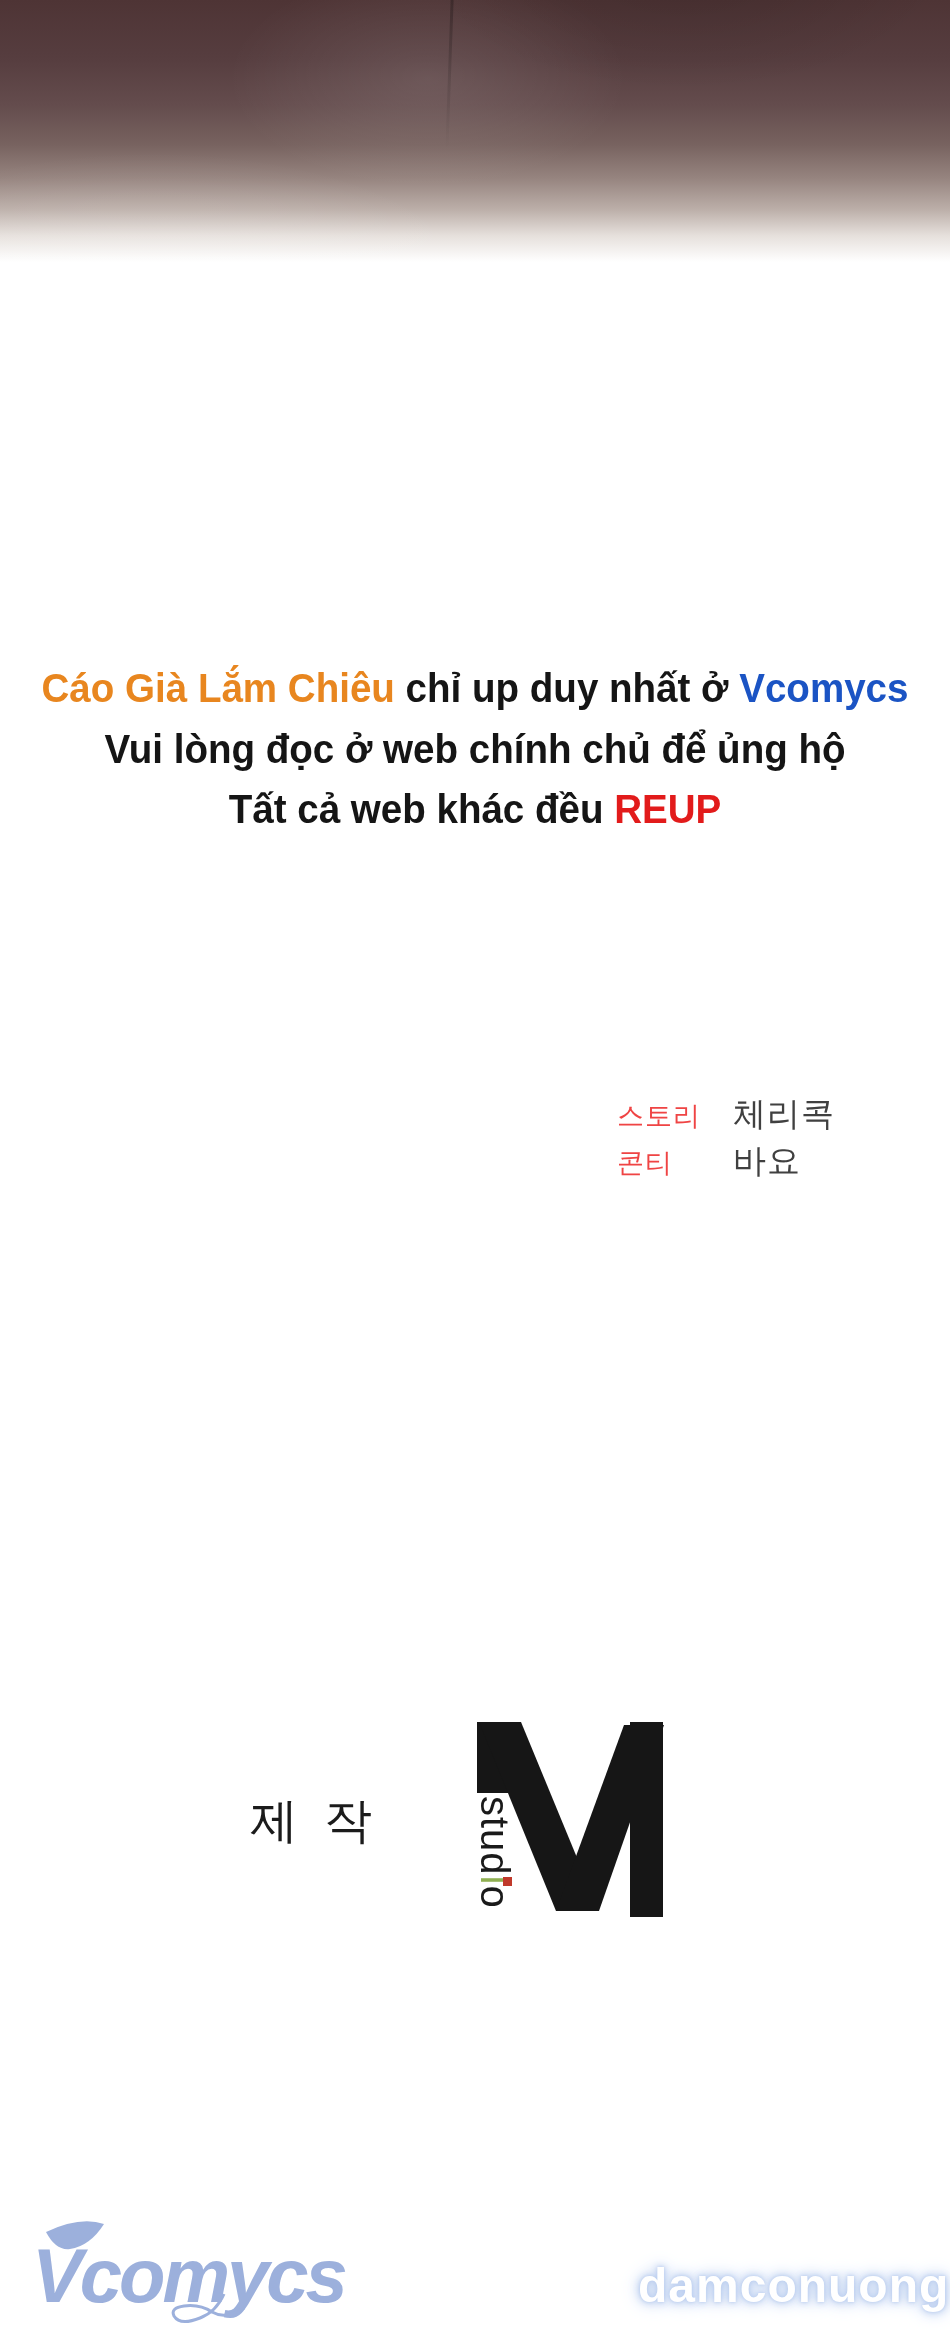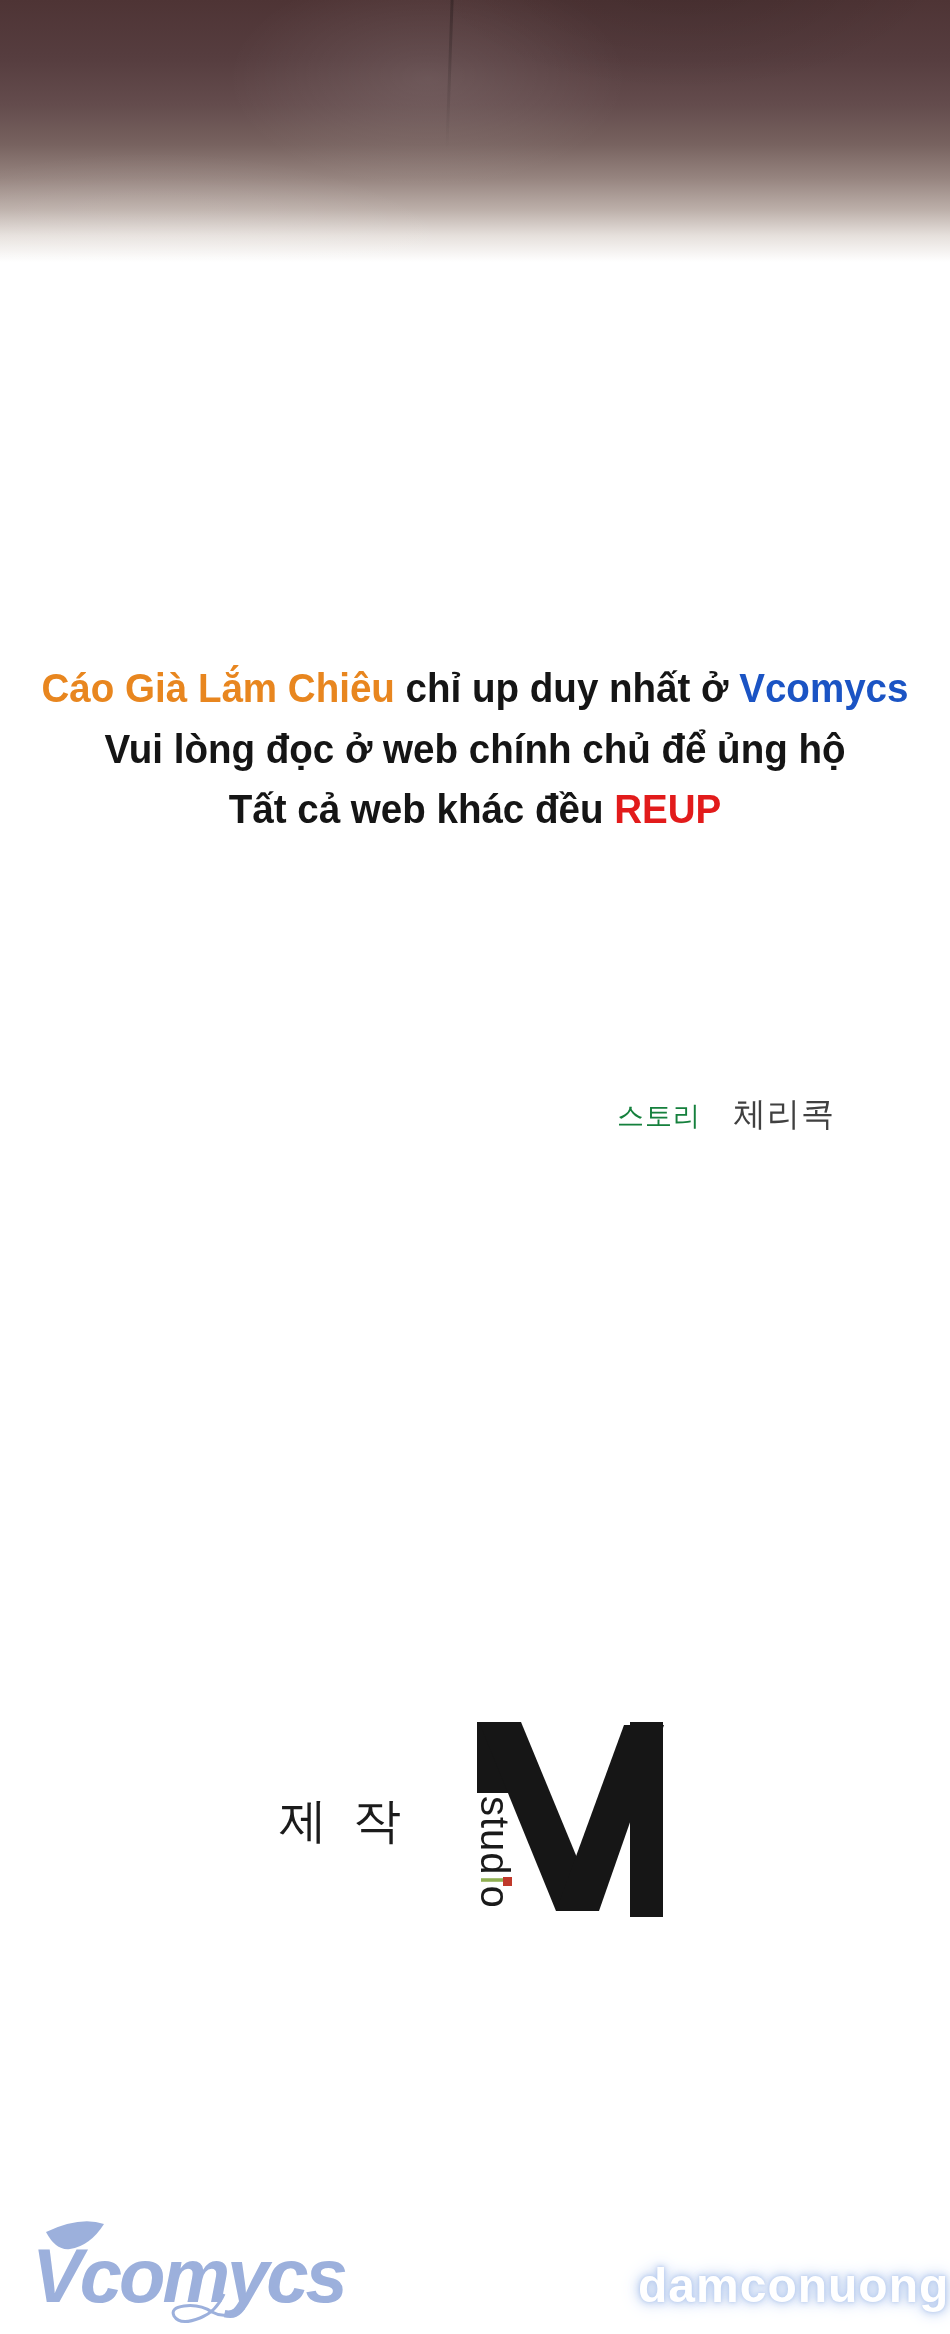--- a/index.html
+++ b/index.html
@@ -31,26 +31,26 @@
   #notice-line1{top:668px;}
   #notice-line2{top:729px;}
   #notice-line3{top:789px;}
   .seg-title{color:#e8861f;}
   .seg-site{color:#1b54c4;}
   .seg-reup{color:#e21b1b;}
   
   .credits{position:absolute;left:617px;top:1092px;}
   .credit-row{display:flex;align-items:baseline;height:46.5px;}
   .credit-role{
-    width:116px;flex:0 0 116px;font-size:27px;color:#15803d;letter-spacing:1px;
+    width:116px;flex:0 0 116px;font-size:27px;color:#ef4444;letter-spacing:1px;
   }
   .credit-name{font-size:33px;color:#404040;letter-spacing:1px;}
   
   .production-label{
-    position:absolute;left:279px;top:1789px;
+    position:absolute;left:250px;top:1789px;
     font-family:"Liberation Serif","DejaVu Serif",serif;
     font-size:48px;color:#1b1b1b;letter-spacing:7px;white-space:nowrap;
   }
   .studio-m{position:absolute;left:440px;top:1698px;}
   
   .vcomycs-logo{position:absolute;left:28px;top:2216px;}
   .damconuong{
     position:absolute;left:638px;top:2258px;width:300px;text-align:right;
     font-size:48px;font-weight:bold;letter-spacing:1px;color:#ffffff;white-space:nowrap;
     text-shadow:0 0 3px #bccff0,0 0 7px #b4c9ee,0 0 14px #c3d4f1,0 0 22px #d4e0f5;
@@ -66,20 +66,24 @@
 <div class="notice-line" id="notice-line1"><span class="seg-title">Cáo Già Lắm Chiêu </span><span>chỉ up duy nhất ở </span><span class="seg-site">Vcomycs</span></div>
 
 <div class="notice-line" id="notice-line2">Vui lòng đọc ở web chính chủ để ủng hộ</div>
 
 <div class="notice-line" id="notice-line3"><span>Tất cả web khác đều </span><span class="seg-reup">REUP</span></div>
 
 <div class="credits">
   <div class="credit-row">
     <div class="credit-role">스토리</div>
     <div class="credit-name">체리콕</div>
+  </div>
+  <div class="credit-row">
+    <div class="credit-role">콘티</div>
+    <div class="credit-name">바요</div>
   </div>
 </div>
 
 <div class="production-label">제 작</div>
 
 <svg class="studio-m" width="240" height="235" viewBox="440 1698 240 235" xmlns="http://www.w3.org/2000/svg">
 
   <g>
     <rect x="477" y="1722" width="39" height="71" fill="#161616"></rect>
     <polygon points="479,1722 521,1722 599,1911 556,1911" fill="#161616"></polygon>

